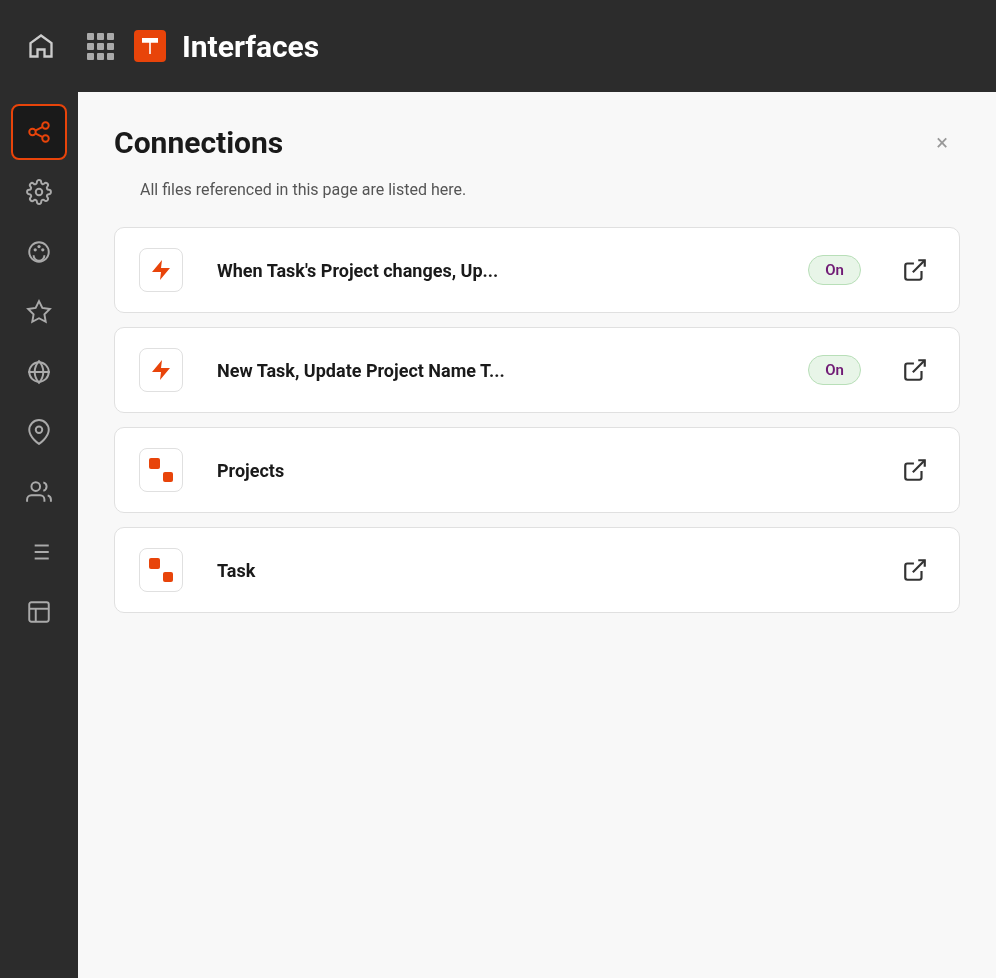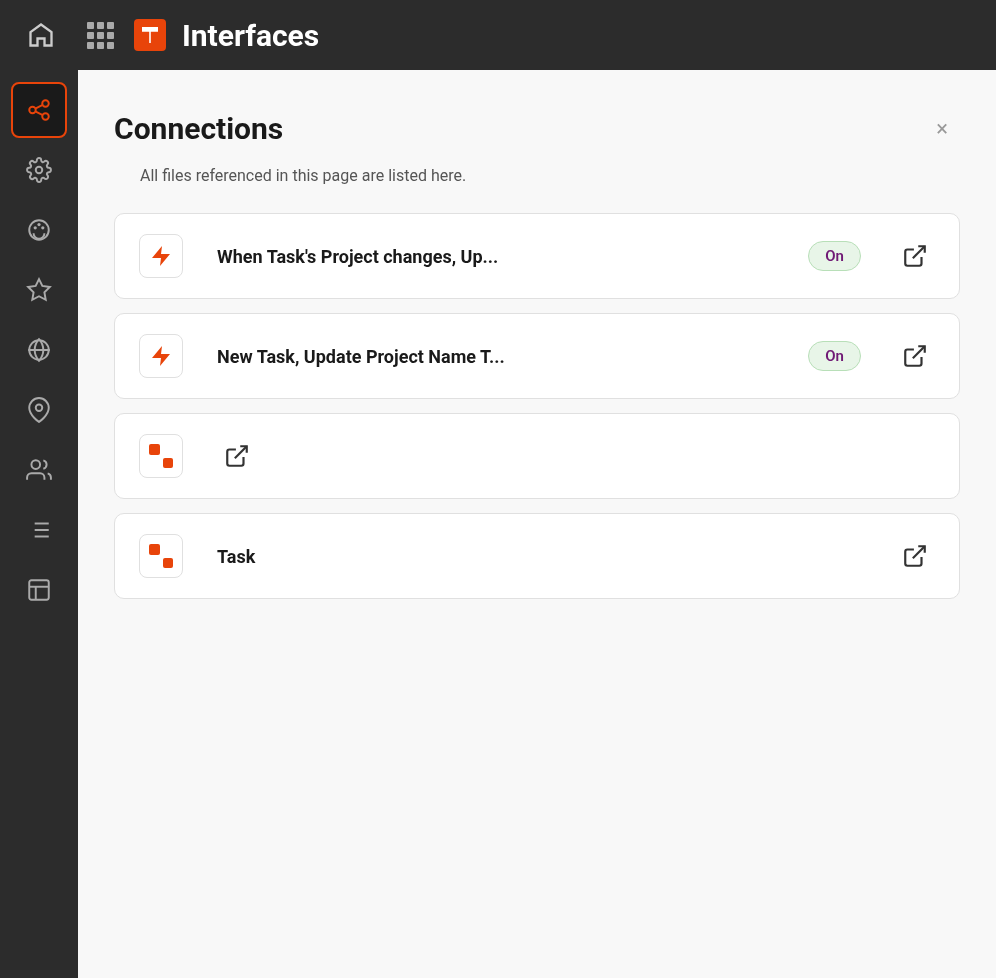--- a/index.html
+++ b/index.html
@@ -8,21 +8,21 @@
       height: 978px;
       background: #1e1e1e;
       font-family: -apple-system, BlinkMacSystemFont, 'Segoe UI', Roboto, sans-serif;
       display: flex;
       flex-direction: column;
       overflow: hidden;
     }
 
     
     .topbar {
-      height: 70px;
+      height: 92px;
       background: #2c2c2c;
       display: flex;
       align-items: center;
       padding: 0 16px;
       gap: 16px;
       flex-shrink: 0;
     }
     .topbar-home {
       width: 50px;
       height: 50px;
@@ -135,21 +135,21 @@
     
     .panel {
       position: absolute;
       top: 0;
       left: 0;
       width: 100%;
       height: 100%;
       background: #f8f8f8;
       display: flex;
       flex-direction: column;
-      padding: 40px 36px;
+      padding: 32px 36px;
     }
 
     .panel-header {
       display: flex;
       align-items: center;
       justify-content: space-between;
       margin-bottom: 20px;
     }
     .panel-title {
       font-size: 30px;
@@ -409,20 +409,21 @@
 
         <div class="connection-item">
           <div class="conn-icon">
             <div class="projects-icon">
               <span></span>
                 <span style="background:transparent"></span>
               <span style="background:transparent"></span>
                 <span></span>
             </div>
           </div>
+          <span class="conn-label">Projects</span>
           <div class="external-link-btn">
             <svg viewBox="0 0 24 24">
               <path d="M18 13v6a2 2 0 01-2 2H5a2 2 0 01-2-2V8a2 2 0 012-2h6"></path>
               <polyline points="15 3 21 3 21 9"></polyline>
               <line x1="10" y1="14" x2="21" y2="3"></line>
             </svg>
           </div>
         </div>
 
         <div class="connection-item">

